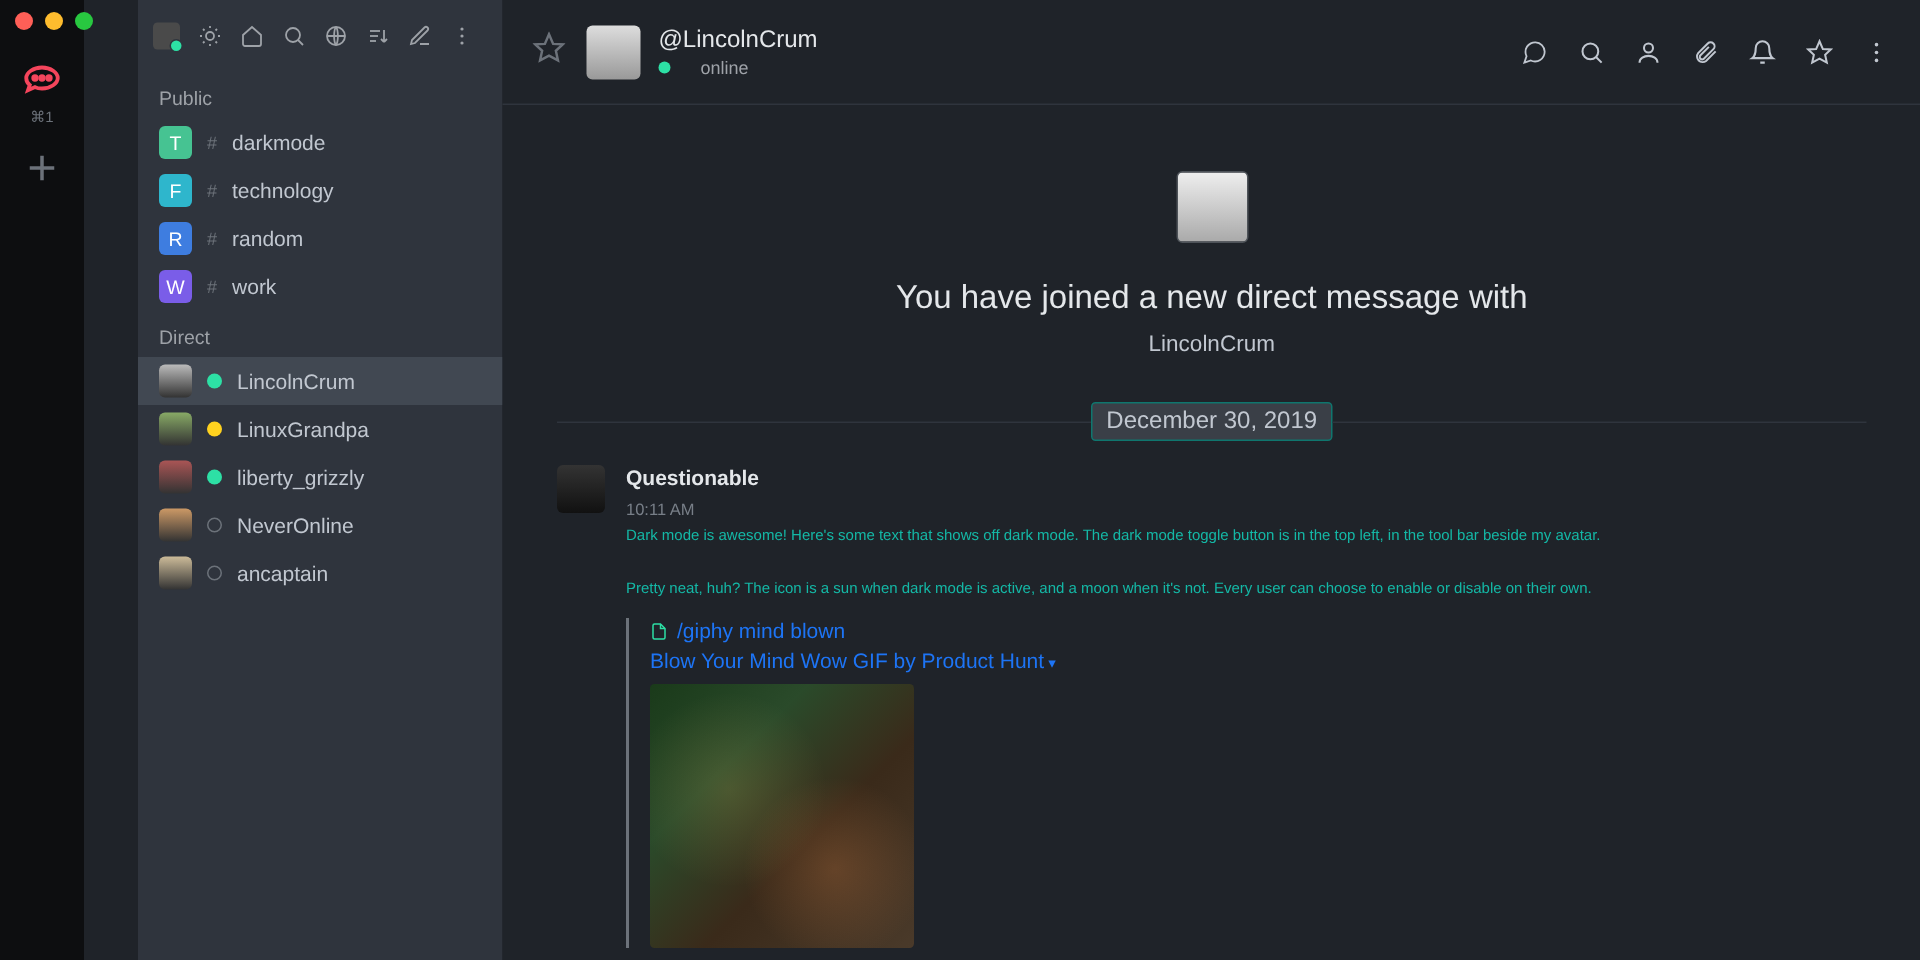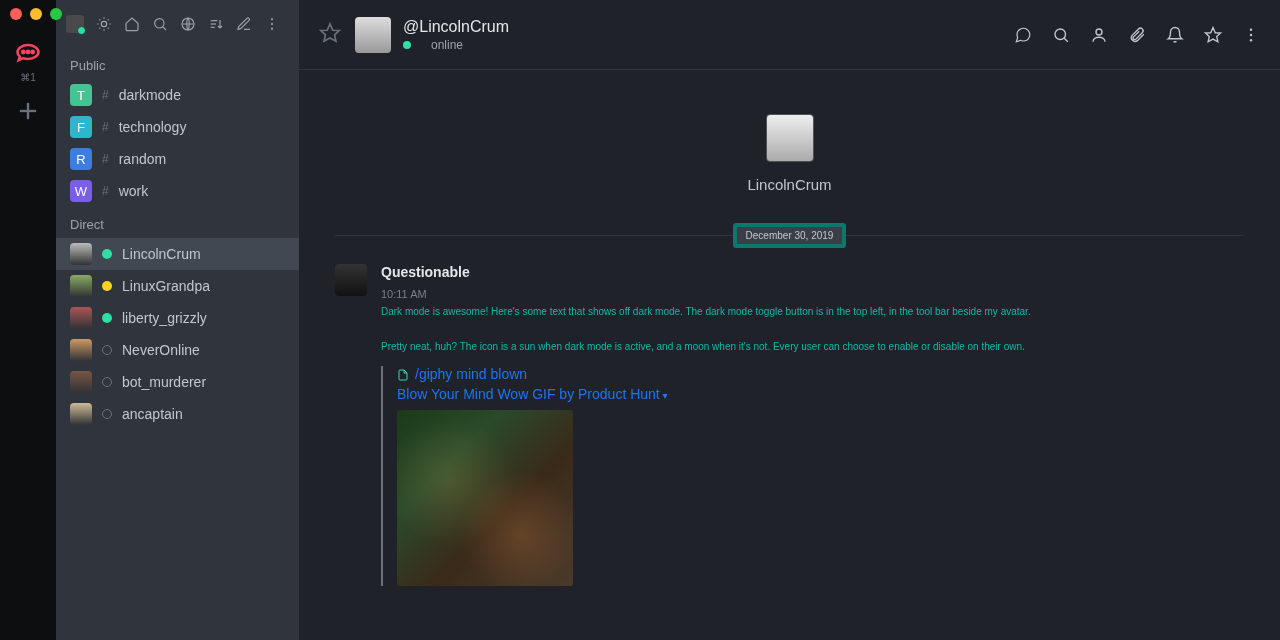--- a/index.html
+++ b/index.html
@@ -12,21 +12,21 @@
 
 .app { display: flex; height: 640px; }
 
 
 .rail { width: 56px; background: #0d0e10; display: flex; flex-direction: column; align-items: center; padding-top: 30px; }
 .rail-logo { width: 28px; height: 28px; margin-top: 8px; color: #f5455c; }
 .rail-label { font-size: 10px; color: #6c727a; margin-top: 6px; }
 .rail-plus { width: 28px; height: 28px; margin-top: 14px; color: #6c727a; display: flex; align-items: center; justify-content: center; font-size: 22px; cursor: pointer; }
 
 
-.sidebar { width: 243px; background: #2f343d; display: flex; flex-direction: column; }
+.sidebar { width: 243px; background: #2f343d; display: flex; flex-direction: column; margin-left: 36px; }
 .sb-top { height: 48px; display: flex; align-items: center; padding: 0 10px; gap: 12px; }
 .sb-avatar { width: 18px; height: 18px; border-radius: 3px; background: #4a4a4a; position: relative; }
 .sb-avatar::after { content: ""; position: absolute; bottom: -2px; right: -2px; width: 7px; height: 7px; background: #2de0a5; border-radius: 50%; border: 1px solid #2f343d; }
 .sb-icon { width: 16px; height: 16px; color: #9ea2a8; cursor: pointer; display: flex; align-items: center; justify-content: center; }
 .sb-section { font-size: 13px; color: #9ea2a8; padding: 10px 14px 6px; }
 .sb-item { display: flex; align-items: center; height: 32px; padding: 0 14px; cursor: pointer; gap: 10px; font-size: 14px; color: #c1c7d0; }
 .sb-item.active { background: #414852; }
 .ch-badge { width: 22px; height: 22px; border-radius: 4px; display: flex; align-items: center; justify-content: center; color: #fff; font-size: 13px; font-weight: 500; }
 .hash { color: #6c727a; font-size: 12px; }
 .dm-avatar { width: 22px; height: 22px; border-radius: 4px; background: #555; background-size: cover; }
@@ -47,21 +47,21 @@
 .hdr-action { color: #c1c7d0; cursor: pointer; width: 18px; height: 18px; display: flex; align-items: center; justify-content: center; }
 
 .content { flex: 1; overflow: auto; padding: 24px 36px; }
 .joined { text-align: center; margin: 20px 0 30px; }
 .joined-avatar { width: 48px; height: 48px; border: 1px solid #4e5359; border-radius: 4px; background: #888; display: inline-block; padding: 2px; }
 .joined-text { font-size: 22px; color: #e4e7ea; margin-top: 18px; font-weight: 400; }
 .joined-name { font-size: 15px; color: #c1c7d0; margin-top: 10px; }
 
 .datebar { display: flex; align-items: center; margin: 16px 0; }
 .datebar::before, .datebar::after { content: ""; flex: 1; height: 1px; background: #2f343d; }
-.datebar span { background: #3a3f47; border: 4px solid #0f766e; color: #c1c7d0; font-size: 10px; padding: 3px 9px; border-radius: 3px; }
+.datebar span { background: #3a3f47; border: 1px solid #0f766e; color: #c1c7d0; font-size: 16px; padding: 3px 9px; border-radius: 3px; }
 
 .msg { display: flex; gap: 14px; margin-bottom: 10px; }
 .msg-avatar { width: 32px; height: 32px; border-radius: 4px; background: #444; flex-shrink: 0; }
 .msg-body { flex: 1; }
 .msg-hd { display: flex; align-items: baseline; gap: 8px; flex-direction: column; }
 .msg-name { font-weight: 600; color: #e4e7ea; font-size: 14px; }
 .msg-time { font-size: 11px; color: #787f88; }
 .msg-text { font-size: 10px; color: #14b8a6; line-height: 1.5; margin-top: 4px; }
 .attachment { border-left: 2px solid #6c727a; padding-left: 14px; margin-top: 12px; }
 .att-cmd { color: #1d74f5; font-size: 14px; display: flex; align-items: center; gap: 6px; }
@@ -197,25 +197,20 @@
           <div class="dm-avatar" style="background:linear-gradient(#a55,#333)"></div>
           <span class="status-dot st-online"></span>
           <span>liberty_grizzly</span>
         </div>
         <div class="sb-item">
           <div class="dm-avatar" style="background:linear-gradient(#c96,#333)"></div>
           <span class="status-dot st-offline"></span>
           <span>NeverOnline</span>
         </div>
         <div class="sb-item">
-          <div class="dm-avatar" style="background:linear-gradient(#754,#333)"></div>
-          <span class="status-dot st-offline"></span>
-          <span>bot_murderer</span>
-        </div>
-        <div class="sb-item">
           <div class="dm-avatar" style="background:linear-gradient(#cb9,#333)"></div>
           <span class="status-dot st-offline"></span>
           <span>ancaptain</span>
         </div>
       </div>
   </div>
 
   <div class="main">
     <div class="header">
       <div class="hdr-star">
@@ -270,20 +265,21 @@
               <circle cx="12" cy="12" r="1.6"></circle>
               <circle cx="12" cy="19" r="1.6"></circle>
             </svg>
           </div>
       </div>
     </div>
 
     <div class="content">
       <div class="joined">
         <div class="joined-avatar" style="background:linear-gradient(#eee,#aaa)"></div>
+        <div class="joined-text">You have joined a new direct message with</div>
         <div class="joined-name">LincolnCrum</div>
       </div>
 
       <div class="datebar">
           <span>December 30, 2019</span>
         </div>
 
       <div class="msg">
         <div class="msg-avatar" style="background:linear-gradient(#333,#111)"></div>
         <div class="msg-body">

